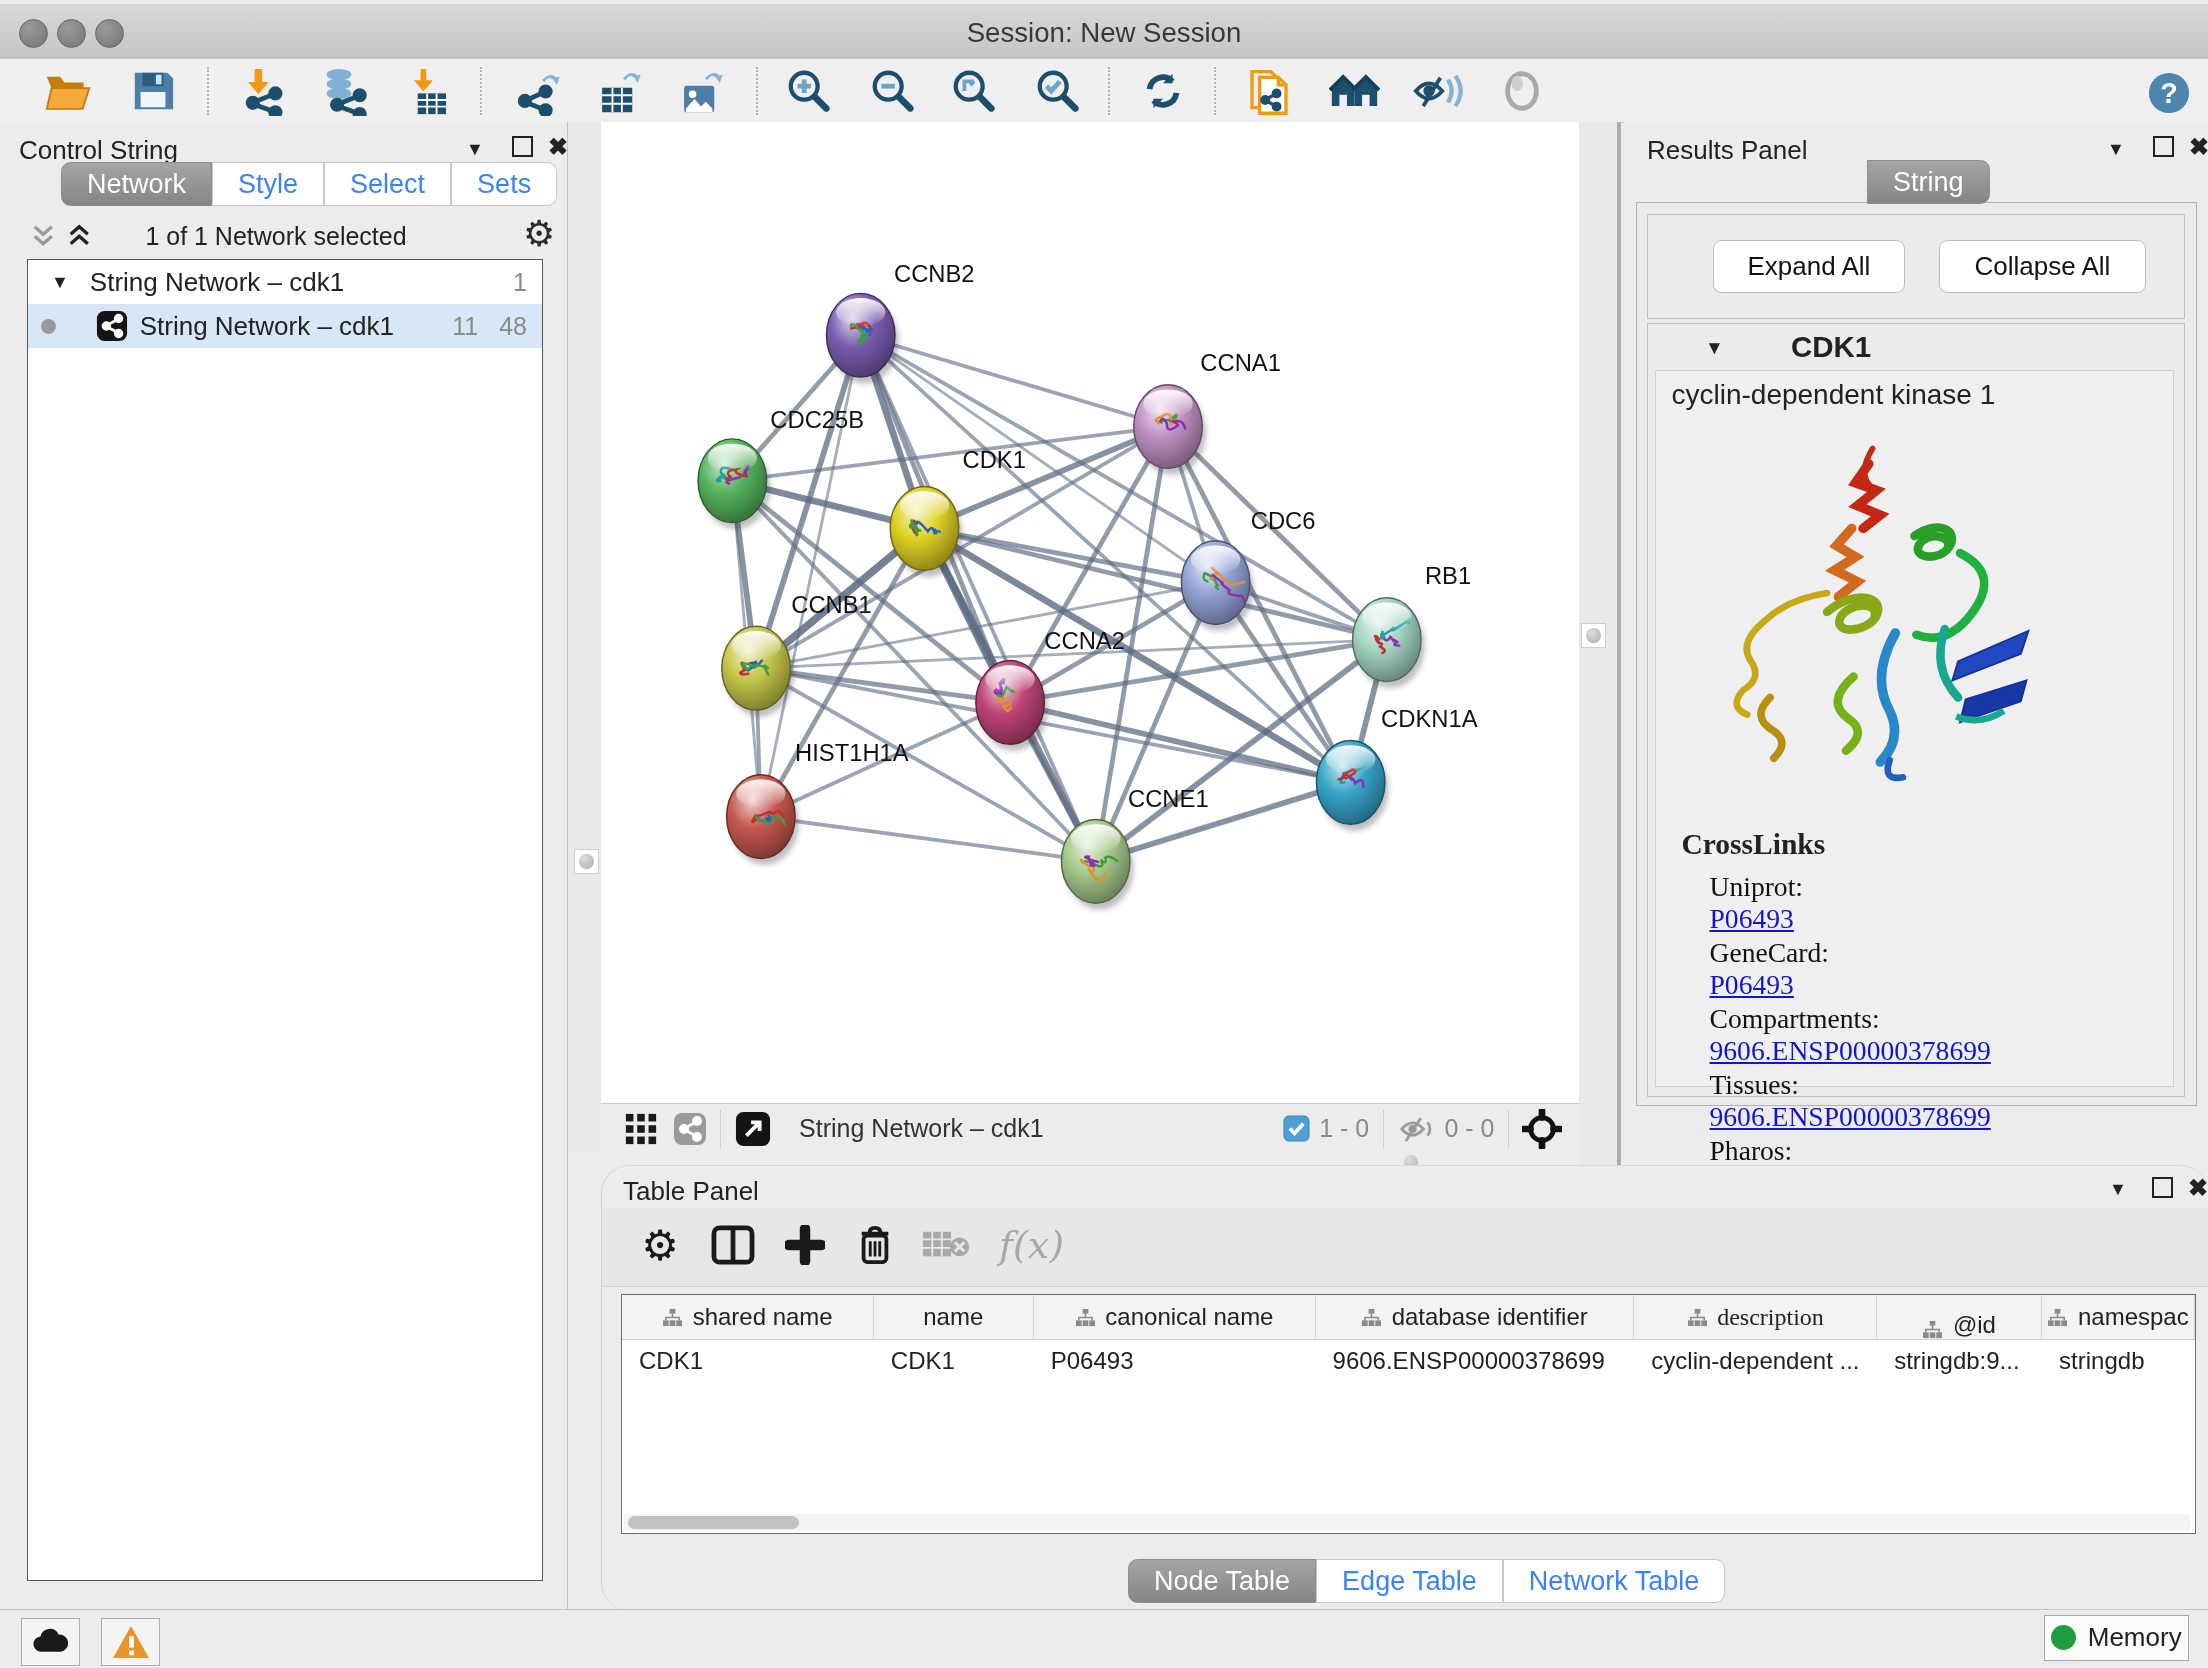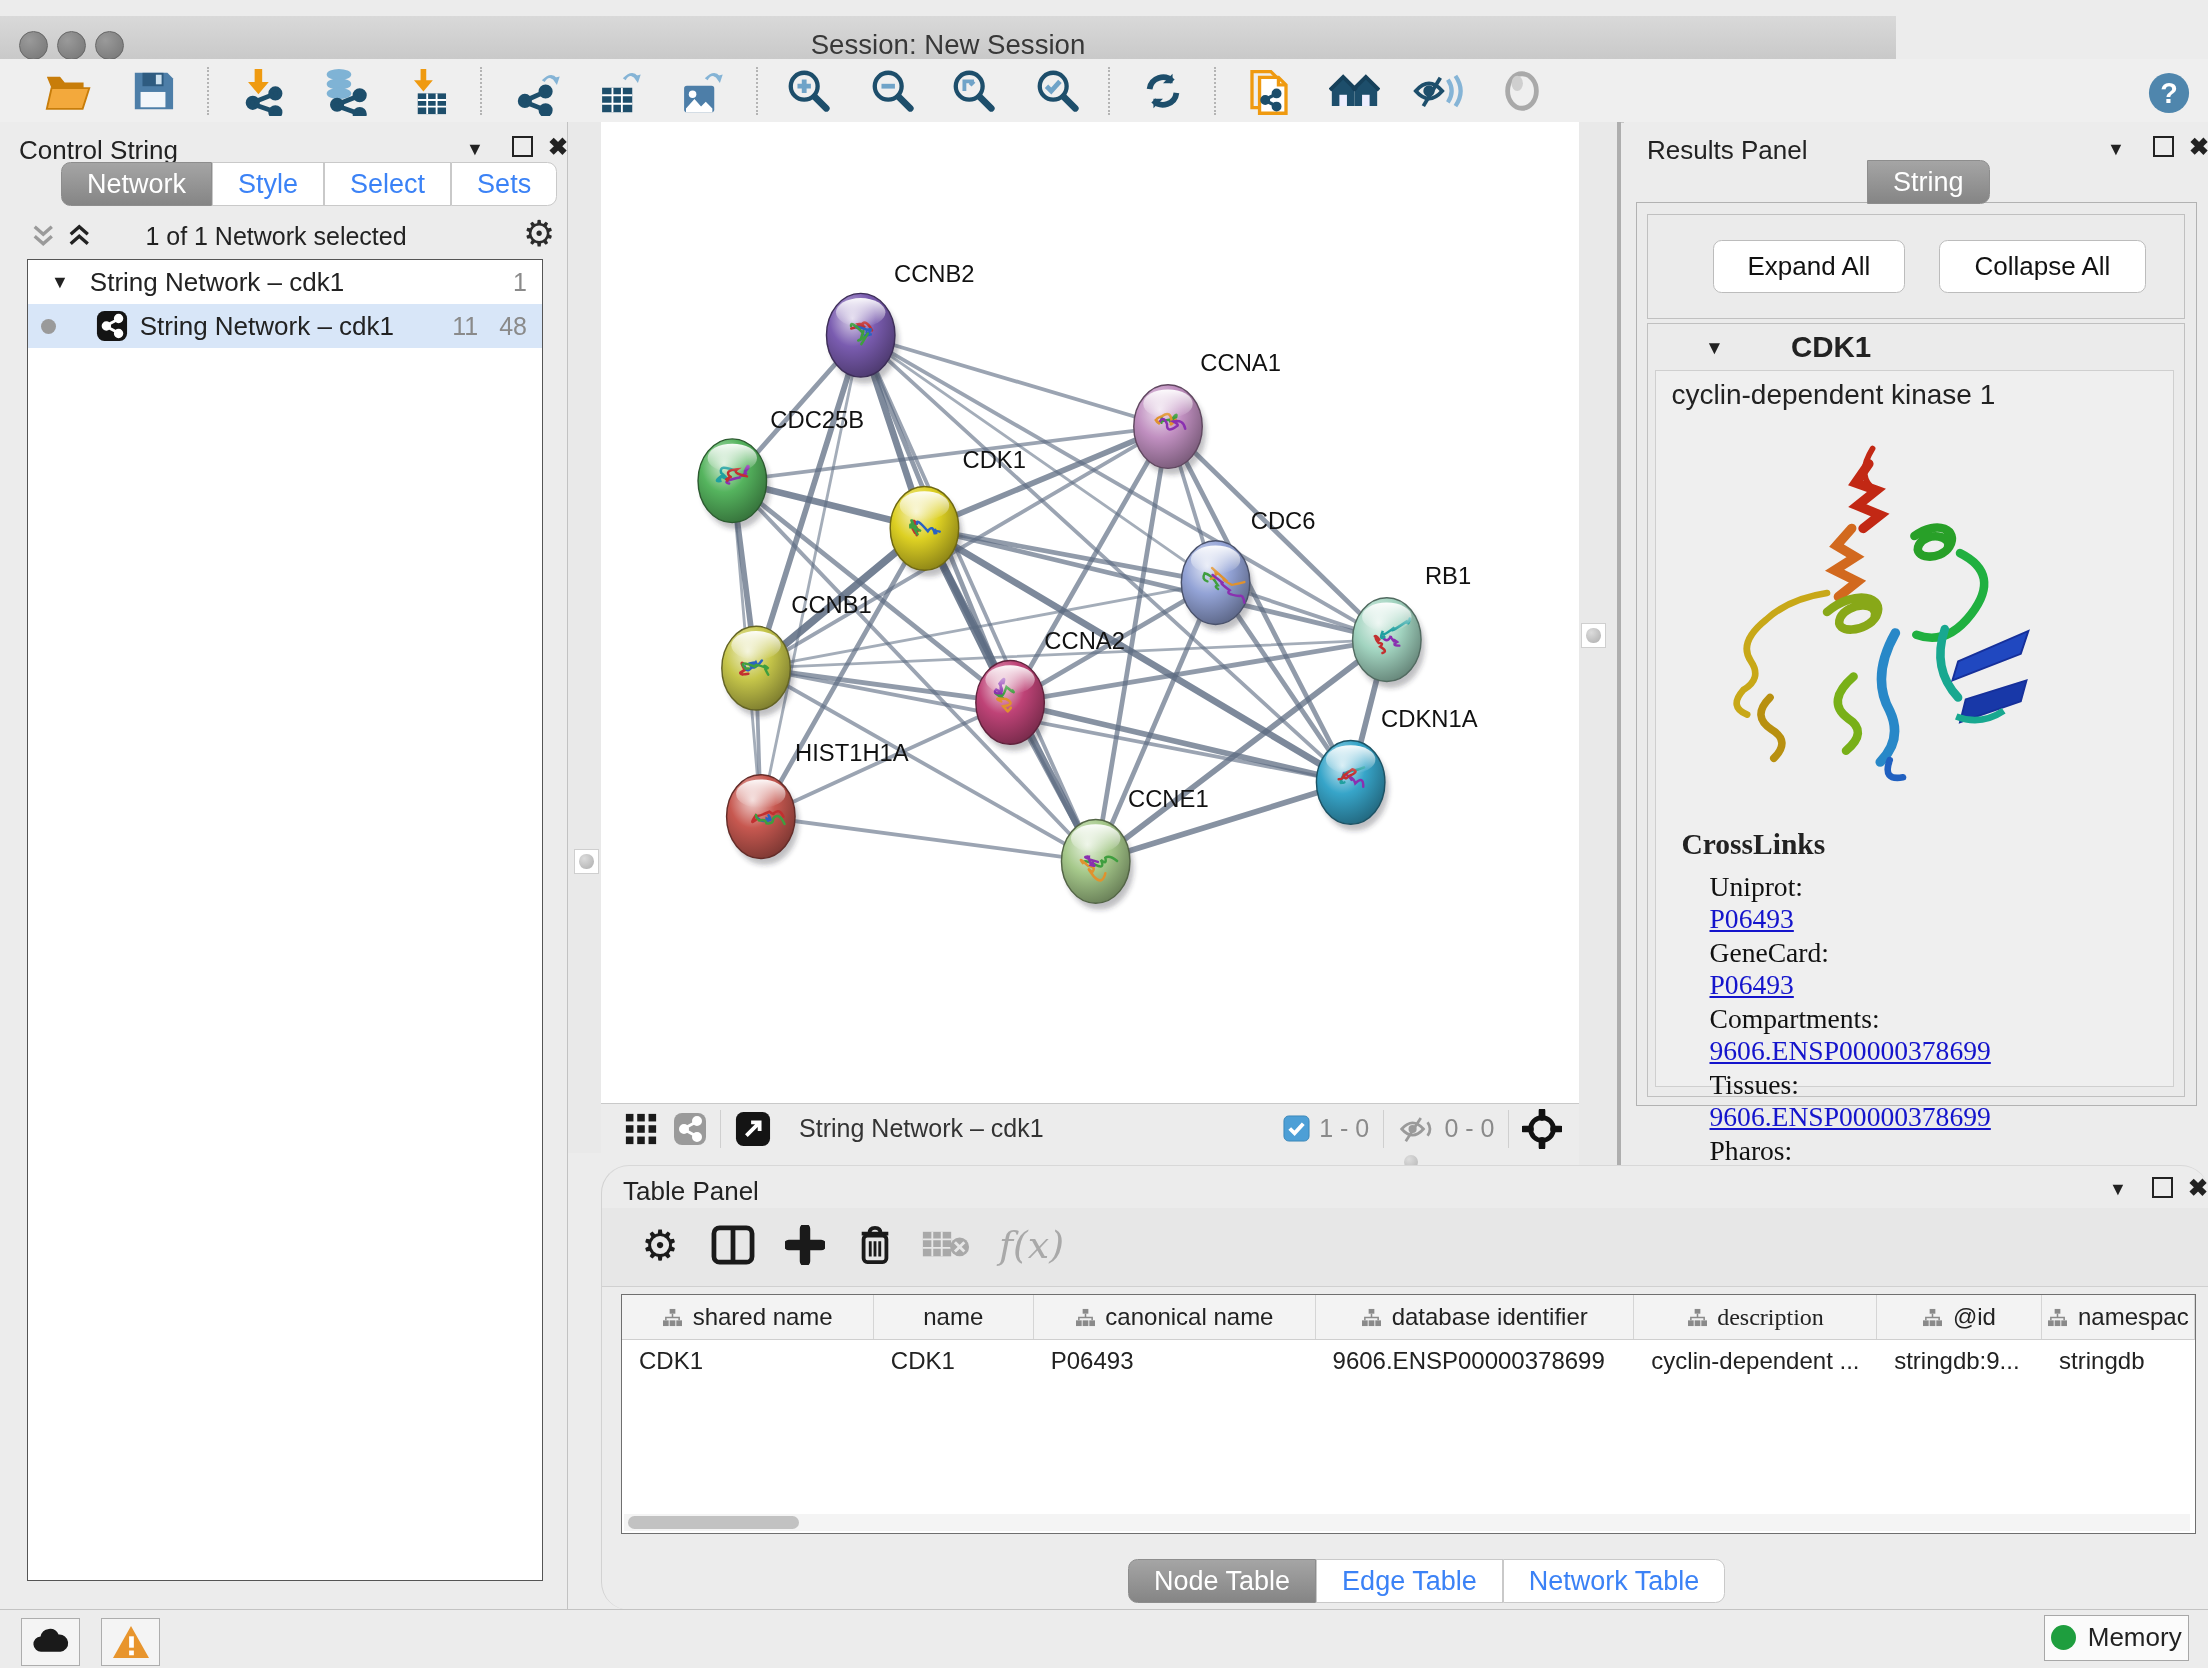--- a/index.html
+++ b/index.html
@@ -1,20 +1,20 @@
 <!DOCTYPE html>
 <html style="font-size:15px"><head>
 <meta charset="utf-8">
 <style>
   html,body{margin:0;padding:0;background:#9a9a9a;}
   #win{position:relative;width:2208px;height:1668px;background:#ececec;overflow:hidden;
        font-family:"Liberation Sans",sans-serif;color:#222;}
   .abs{position:absolute;}
   
-  .titlebar{position:absolute;left:0;top:16px;width:1896px;height:59px;
+  .titlebar{position:absolute;left:0;top:4px;width:2208px;height:59px;
     background:linear-gradient(#d9d9d9,#c3c3c3);border-bottom:1px solid #9b9b9b;}
   .tl{position:absolute;top:15px;width:27px;height:27px;border-radius:50%;
     background:radial-gradient(circle at 35% 30%,#9a9a9a,#747474);border:1px solid #666;}
   .wtitle{position:absolute;left:0;right:0;top:13.3px;text-align:center;font-size:27.6px;color:#383838;}
   
   .toolbar{position:absolute;left:0;top:59px;width:2208px;height:63px;background:#efefef;
     border-bottom:1px solid #c6c6c6;}
   .tbtn{position:absolute;top:5.7px;width:53px;height:53px;display:flex;align-items:center;justify-content:center;cursor:pointer;}
   .tsep{position:absolute;top:7.6px;height:48px;border-left:2.9px dotted #b4b4b4;}
   .searchbox{position:absolute;left:1632px;top:63px;width:481px;height:44px;background:#fff;
@@ -741,21 +741,21 @@
               <g fill="#8a8a8a">
                 <rect x="8" y="1" width="6" height="5"></rect>
                 <rect x="1" y="13" width="6" height="6"></rect>
                 <rect x="8" y="13" width="6" height="6"></rect>
                 <rect x="15" y="13" width="6" height="6"></rect>
               </g>
               <path d="M11 6 v4 M4 13 v-3 h14 v3" stroke="#8a8a8a" stroke-width="1.6" fill="none"></path>
             </svg>
             <span>description</span>
           </div>
-          <div class="th" style="width: 165px;">
+          <div class="th" style="width: 165px; align-items: flex-end;">
             <svg width="21" height="19" viewBox="0 0 22 20">
               <g fill="#8a8a8a">
                 <rect x="8" y="1" width="6" height="5"></rect>
                 <rect x="1" y="13" width="6" height="6"></rect>
                 <rect x="8" y="13" width="6" height="6"></rect>
                 <rect x="15" y="13" width="6" height="6"></rect>
               </g>
               <path d="M11 6 v4 M4 13 v-3 h14 v3" stroke="#8a8a8a" stroke-width="1.6" fill="none"></path>
             </svg>
             <span>@id</span>

